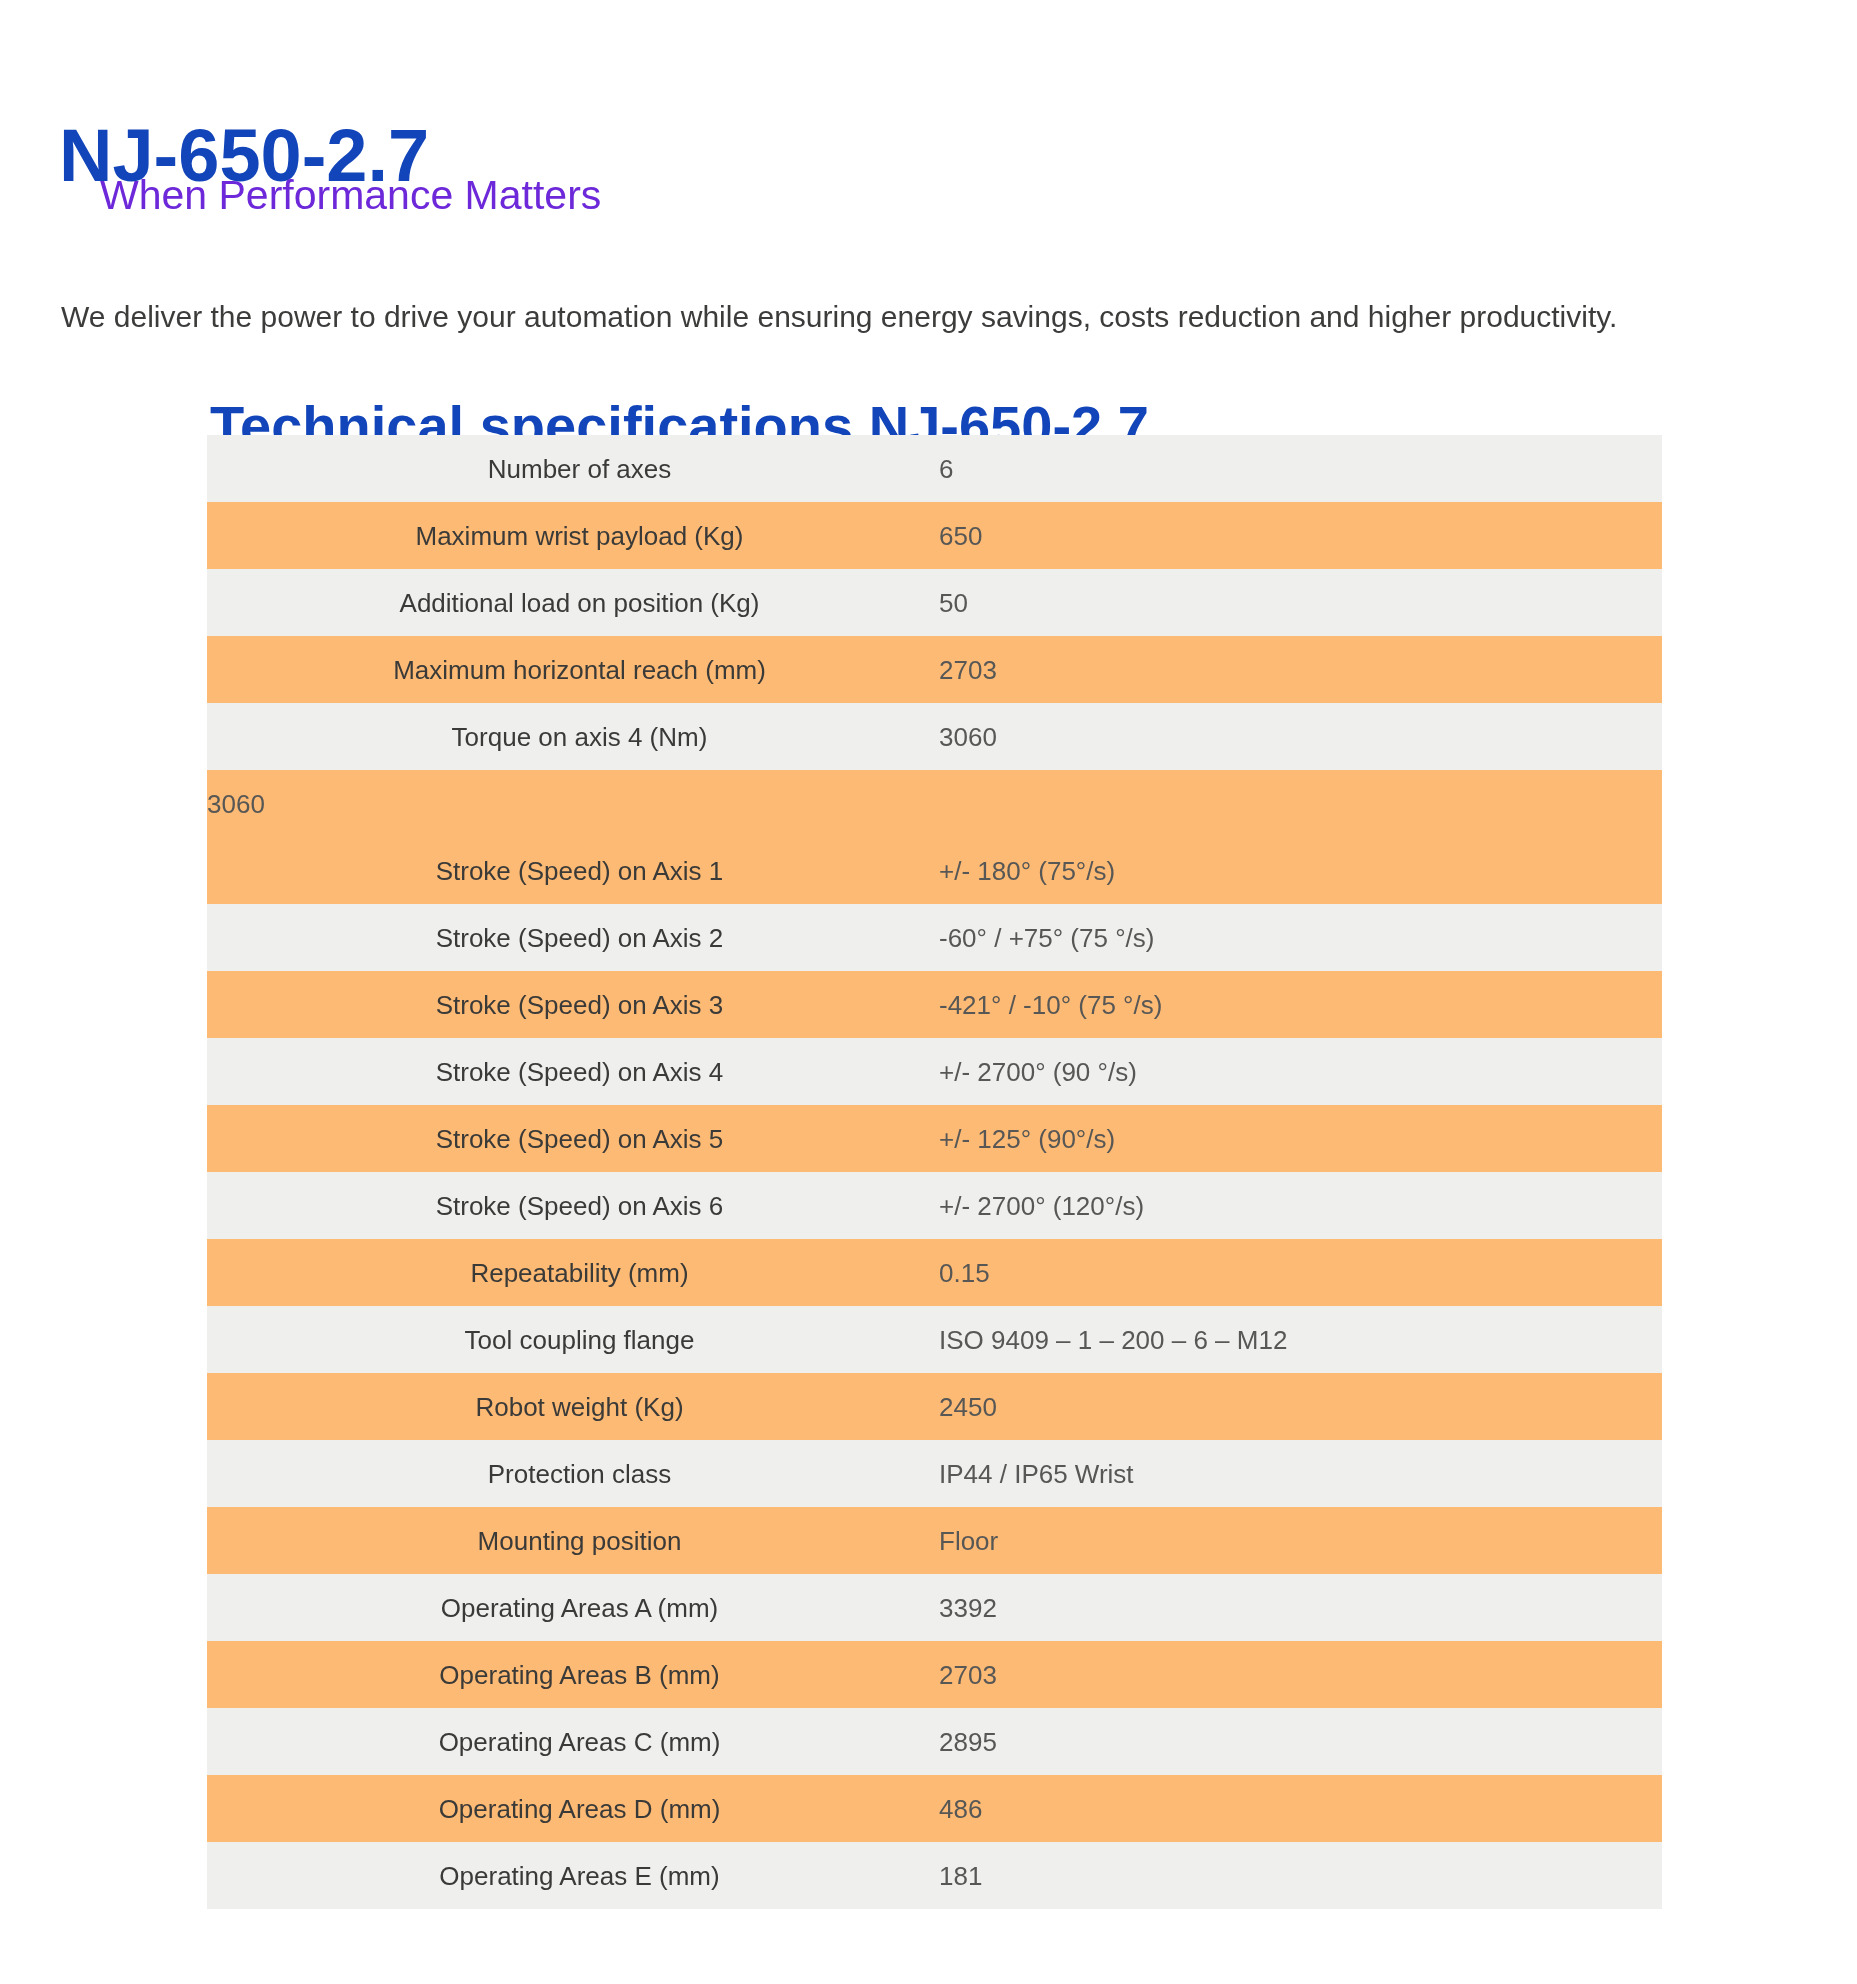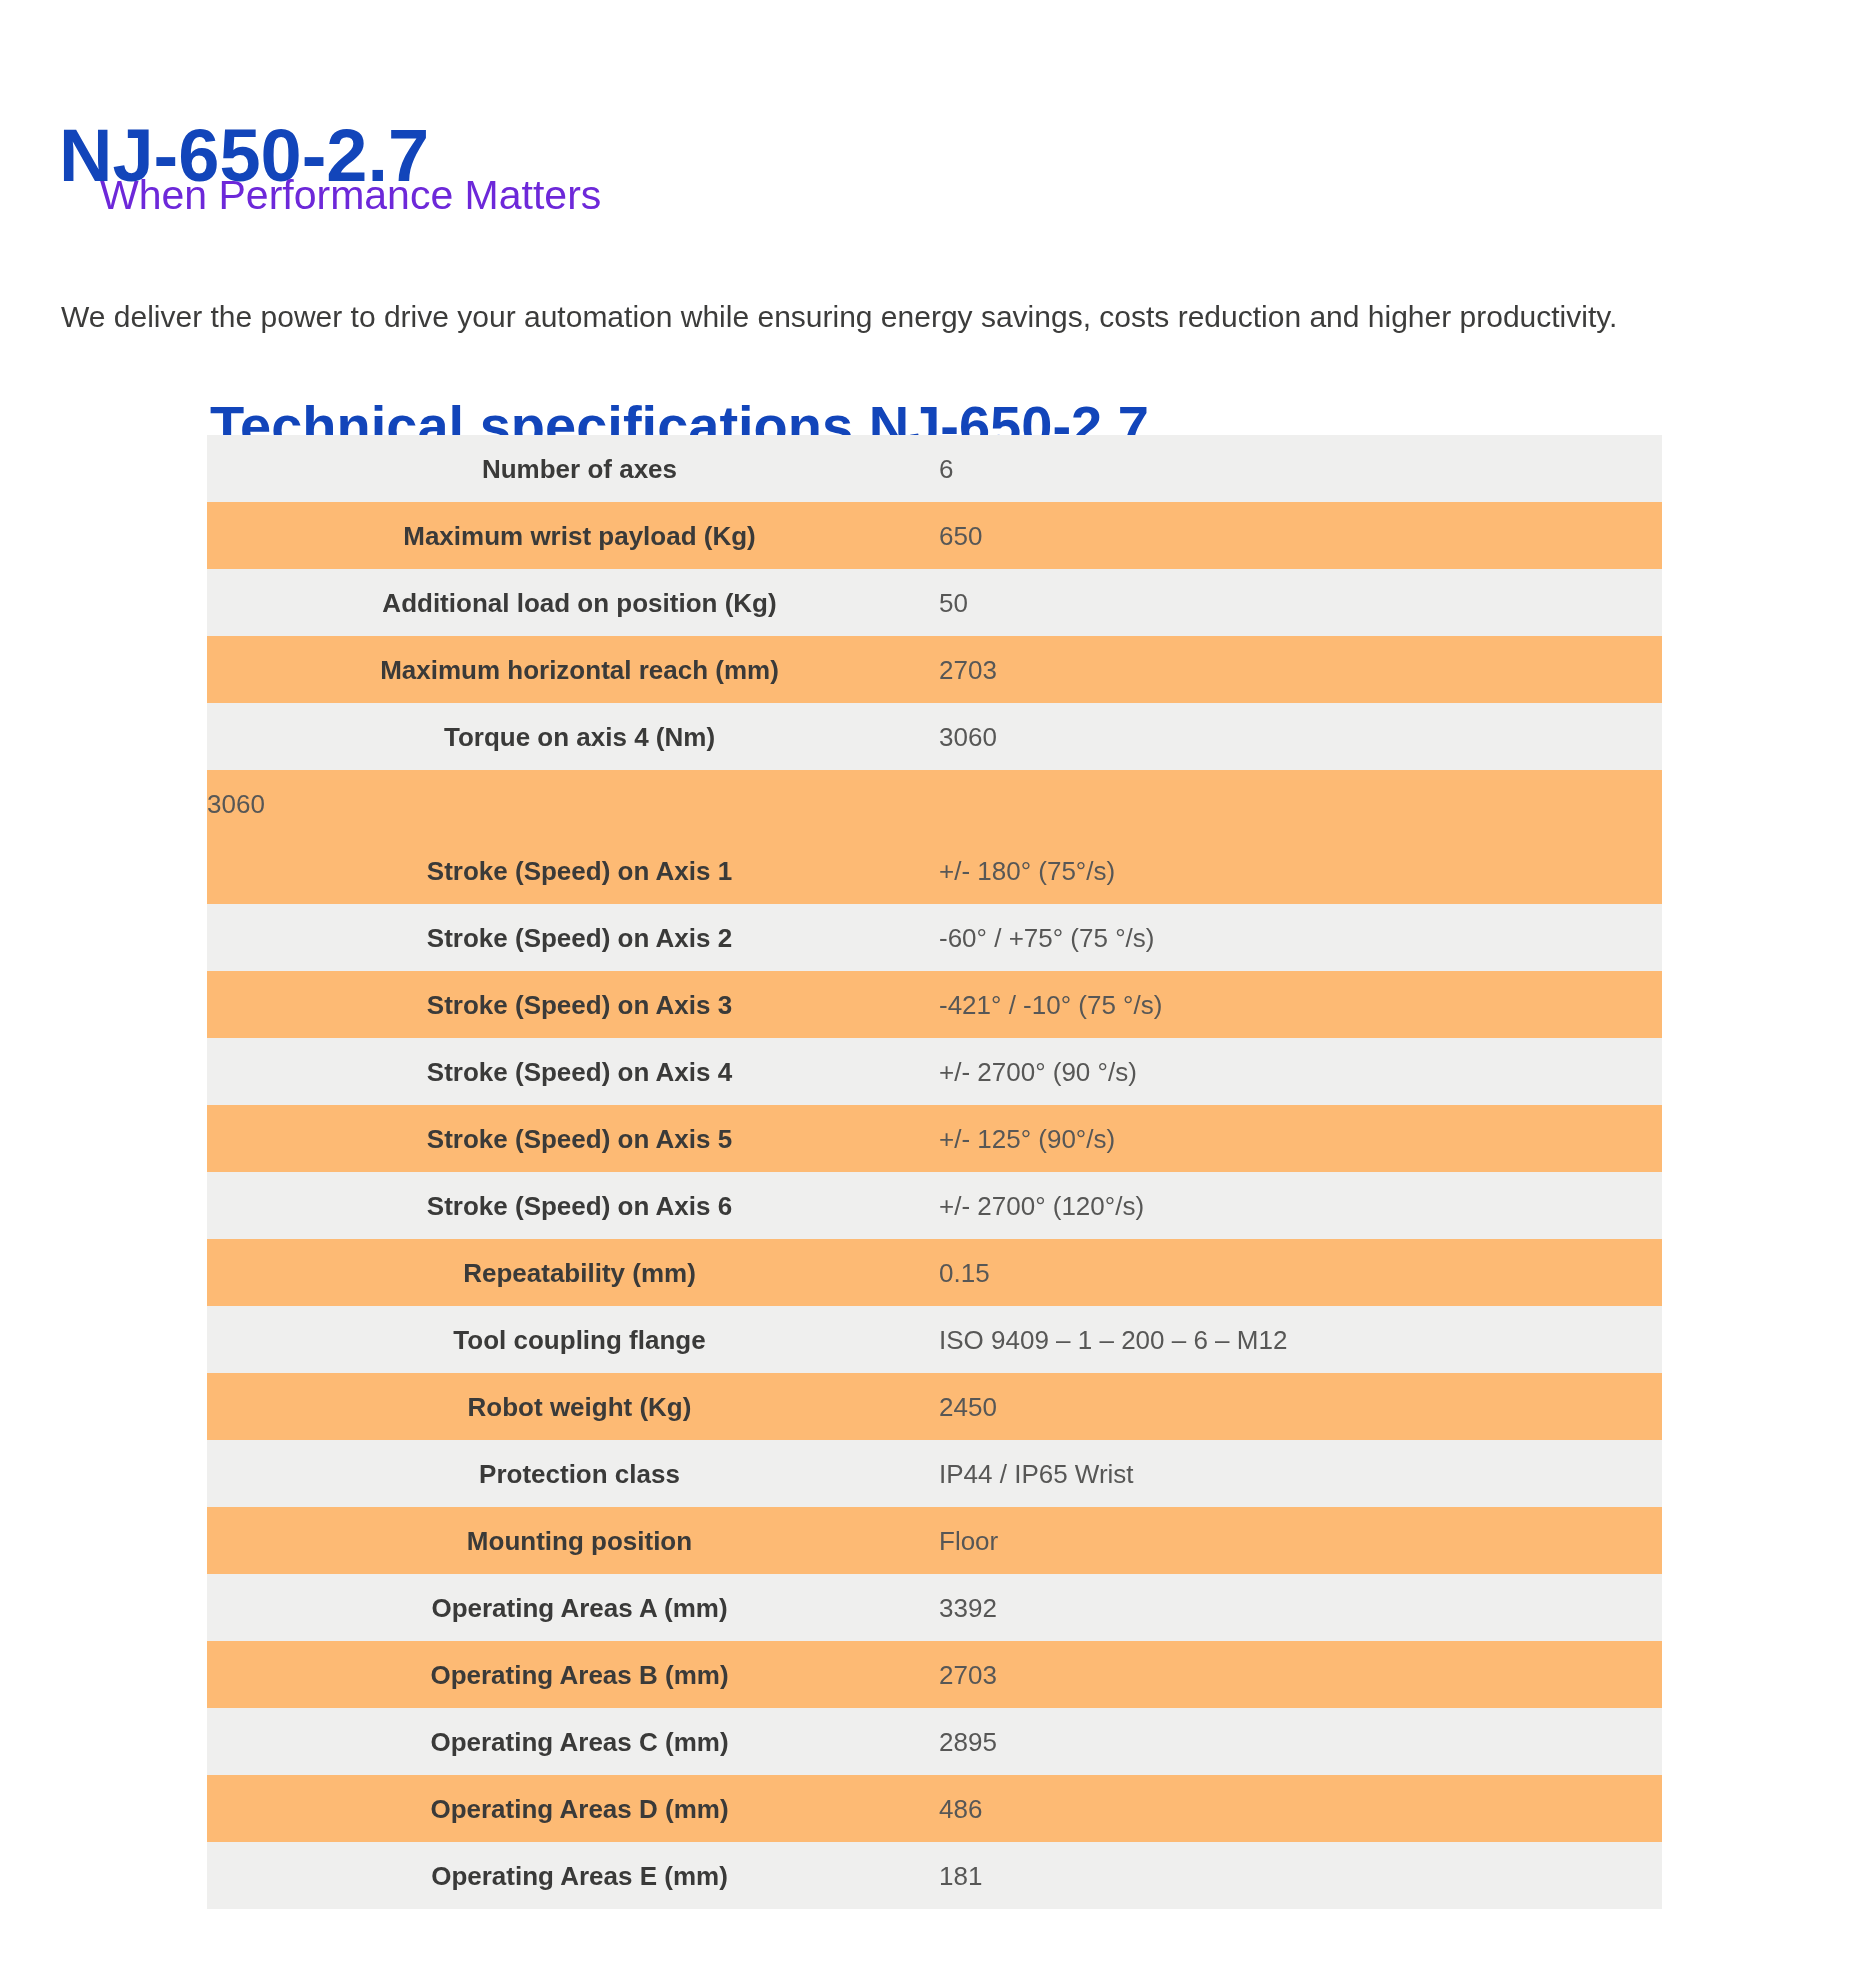--- a/index.html
+++ b/index.html
@@ -78,21 +78,21 @@
   }
   .spec-row .cell {
     font-size: 26px;
     line-height: 1;
     white-space: nowrap;
   }
   .spec-row .label {
     box-sizing: border-box;
     width: 732px;
     padding-left: 13px;
-    font-weight: 700;
+    font-weight: 400;
     color: #3a3a39;
   }
   .spec-row .value {
     font-weight: 400;
     color: #575756;
   }
 </style>
 </head>
 <body>
 

